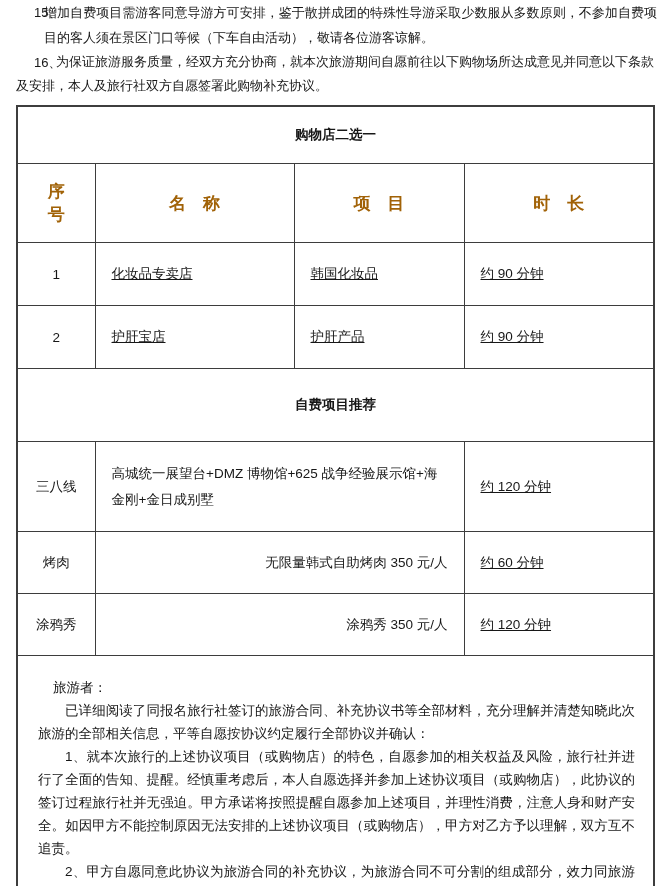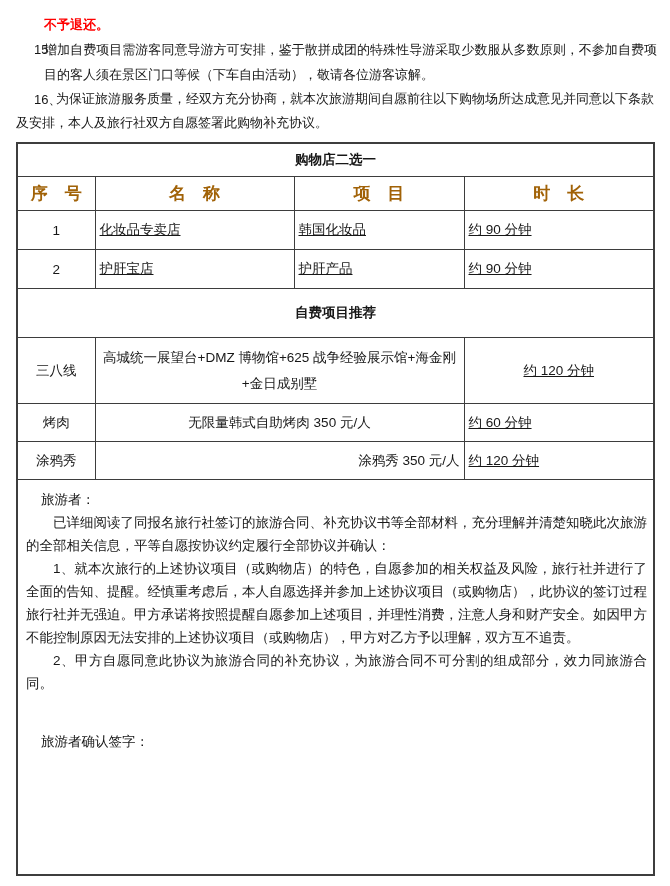--- a/index.html
+++ b/index.html
@@ -42,55 +42,54 @@
 
   
   table.main {
     border-collapse:collapse; table-layout:fixed;
     width:637px; margin:7px 0 0 16px;
     border:2px solid #3d3d3d;
   }
   table.main td, table.main th {
     border:1px solid #3d3d3d;
     font-size:13.5px; color:#171717;
-    padding:4px; vertical-align:middle;
+    padding:16px; vertical-align:middle;
     overflow:hidden;
   }
   .section-cell {
     text-align:center; font-weight:bold; font-size:14.5px;
     height:24px; color:#000;
   }
   .opt-section-cell { height:40px; }
   table.main th { font-weight:bold; font-size:17px; height:25px; color:#a16207; }
   .cell-center { text-align:center; }
   .cell-left { padding-left:16px; text-align:left;text-decoration:underline; }
   .row-shop td { height:30px; }
   .row-opt td { height:29px; }
-  .row-sebu td { height:57px; vertical-align:top; padding-top:4px; line-height:26px;text-align:center; }
+  .row-sebu td { height:57px; vertical-align:top; padding-top:4px; line-height:26px; }
   .desc-flush { padding-left:3px; padding-right:2px; text-align:left; }
-  .desc-indent-lg { padding-left:24px; text-align:center; }
+  .desc-indent-lg { padding-left:24px; text-align:right; }
   .desc-indent-sm { padding-left:8px; text-align:right; }
 
   
   .decl-cell { height:386px; vertical-align:top !important; }
   .decl {
     padding:4px 2px 0 4px;
     font-size:13.5px; line-height:23px;
     text-align:justify;
   }
   .decl-heading { padding-left:15px; }
   .decl p { margin:0; text-indent:27px; }
   .sig { margin-top:35px; padding-left:15px; }
 </style>
 </head>
 <body>
 
 <div class="page">
 
-  <div class="notice">不予退还。</div>
 
   <div class="term">
     <span class="num">15、</span>
     <span>增加自费项目需游客同意导游方可安排，鉴于散拼成团的特殊性导游采取少数服从多数原则，不参加自费项目的客人须在景区门口等候（下车自由活动），敬请各位游客谅解。</span>
   </div>
 
   <div class="term">
     <span class="num">16、</span>
   </div>
 

